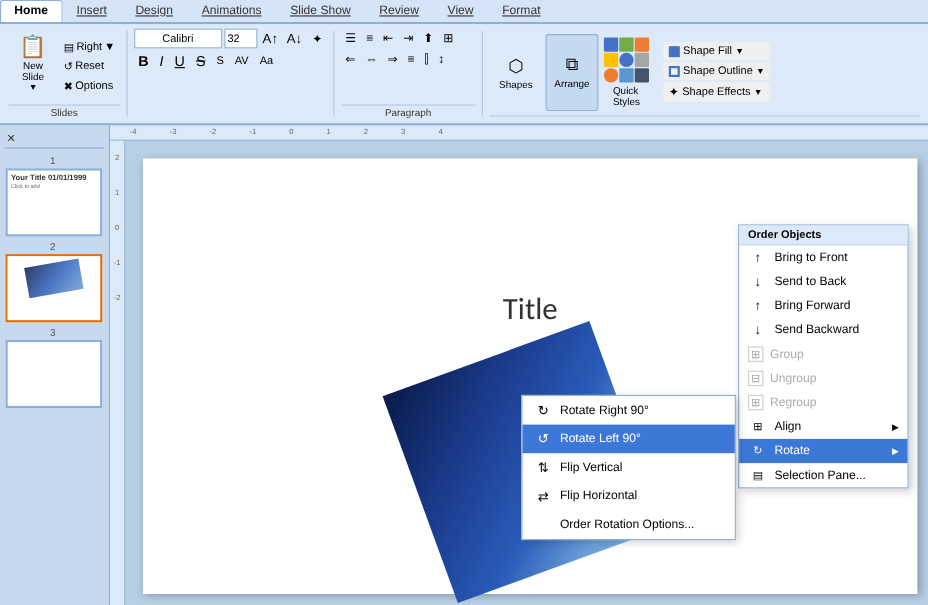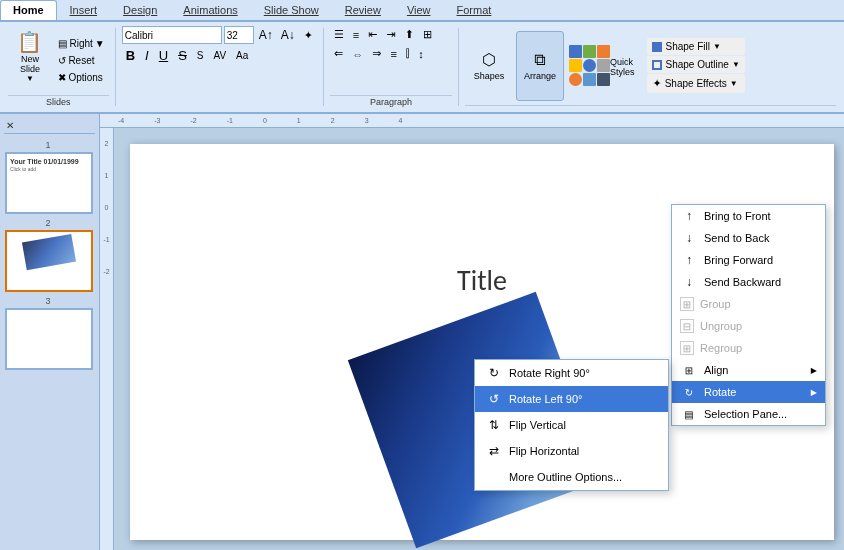--- a/index.html
+++ b/index.html
@@ -104,21 +104,21 @@
           </button>
       </div>
     </div>
     <div class="group-bottom-label">Slides</div>
   </div>
 
   <div class="ribbon-divider"></div>
 
   <div class="ribbon-section" style="flex-direction:column; min-width:150px;">
     <div style="display:flex; gap:2px; align-items:center; margin-bottom:2px;">
-      <input type="text" value="Calibri" style="width: 100px; height: 18px; border: 1px solid rgb(138, 176, 216); font-size: 10px; padding: 0px 2px;">
+      <input type="text" value="Calibri" style="width: 80px; height: 18px; border: 1px solid rgb(138, 176, 216); font-size: 10px; padding: 0px 2px; text-align: center;">
       <input type="text" value="32" style="width: 30px; height: 18px; border: 1px solid rgb(138, 176, 216); font-size: 10px; padding: 0px 2px;">
       <button class="ribbon-btn" style="font-size:12px; padding:0 2px;">A↑</button>
       <button class="ribbon-btn" style="font-size:12px; padding:0 2px;">A↓</button>
       <button class="ribbon-btn" style="font-size:11px;">✦</button>
     </div>
     <div style="display:flex; gap:2px; align-items:center;">
       <button class="ribbon-btn" style="font-weight:bold; font-size:13px;">B</button>
       <button class="ribbon-btn" style="font-style:italic; font-size:13px;">I</button>
       <button class="ribbon-btn" style="text-decoration:underline; font-size:13px;">U</button>
       <button class="ribbon-btn" style="text-decoration:line-through; font-size:13px;">S</button>
@@ -158,21 +158,21 @@
       <div class="shapes-btn">
         <div style="font-size:16px;">⬡</div>
         <div style="font-size:9px;">Shapes</div>
       </div>
 
       <div class="arrange-btn">
         <div style="font-size:16px;">⧉</div>
         <div style="font-size:9px;">Arrange</div>
       </div>
 
-      <div style="display:flex; align-items:center; cursor:pointer; padding:2px;">
+      <div style="display:flex; flex-direction:column; align-items:center; cursor:pointer; padding:2px;">
         <div style="display:grid; grid-template-columns:repeat(3,13px); gap:1px;">
           <div style="width:13px;height:13px;background:#4472c4;border-radius:1px;"></div>
           <div style="width:13px;height:13px;background:#70ad47;border-radius:1px;"></div>
           <div style="width:13px;height:13px;background:#ed7d31;border-radius:1px;"></div>
           <div style="width:13px;height:13px;background:#ffc000;border-radius:1px;"></div>
           <div style="width:13px;height:13px;background:#4472c4;border-radius:50%;"></div>
           <div style="width:13px;height:13px;background:#a5a5a5;border-radius:1px;"></div>
           <div style="width:13px;height:13px;background:#ed7d31;border-radius:50%;"></div>
           <div style="width:13px;height:13px;background:#5a96cf;border-radius:1px;"></div>
           <div style="width:13px;height:13px;background:#44546a;border-radius:1px;"></div>
@@ -263,20 +263,21 @@
           <span>-2</span>
       </div>
     </div>
 
     <div class="slide-canvas">
       <div class="slide-title">Title</div>
       <div class="slide-img"></div>
     </div>
 
     <div class="dropdown-arrange">
+      <div class="dropdown-section-label">Order Objects</div>
 
       <div class="dropdown-item">
         <div class="dropdown-item-icon" style="font-size:12px;">↑</div>
         <span>Bring to Front</span>
       </div>
       <div class="dropdown-item">
         <div class="dropdown-item-icon" style="font-size:12px;">↓</div>
         <span>Send to Back</span>
       </div>
       <div class="dropdown-item">
@@ -331,17 +332,17 @@
       <div class="submenu-item">
         <div class="submenu-item-icon" style="font-size:12px;">⇅</div>
         <span>Flip Vertical</span>
       </div>
       <div class="submenu-item">
         <div class="submenu-item-icon" style="font-size:12px;">⇄</div>
         <span>Flip Horizontal</span>
       </div>
       <div class="submenu-item">
         <div class="submenu-item-icon" style="font-size:10px;"></div>
-        <span>More Outline Options...</span>
+        <span>Order Rotation Options...</span>
       </div>
     </div>
   </div>
 </div>
 
 </body></html>

